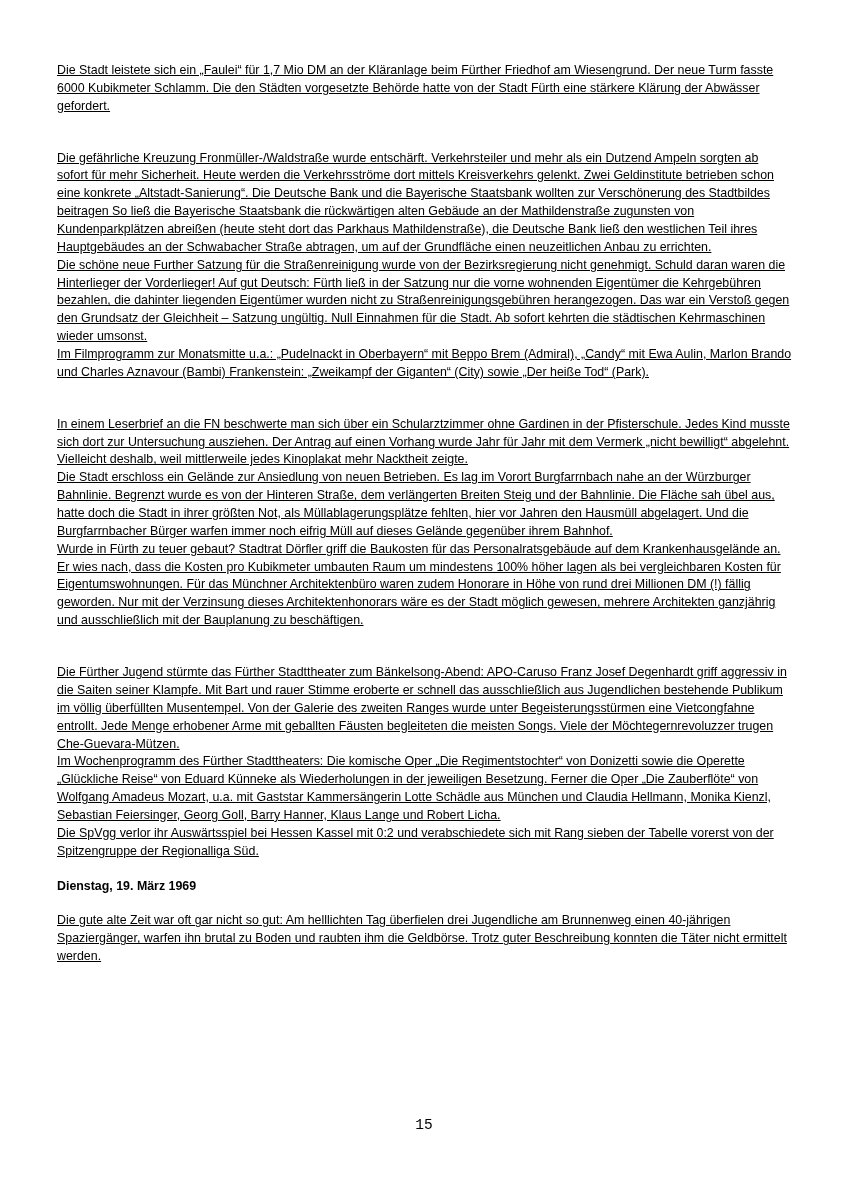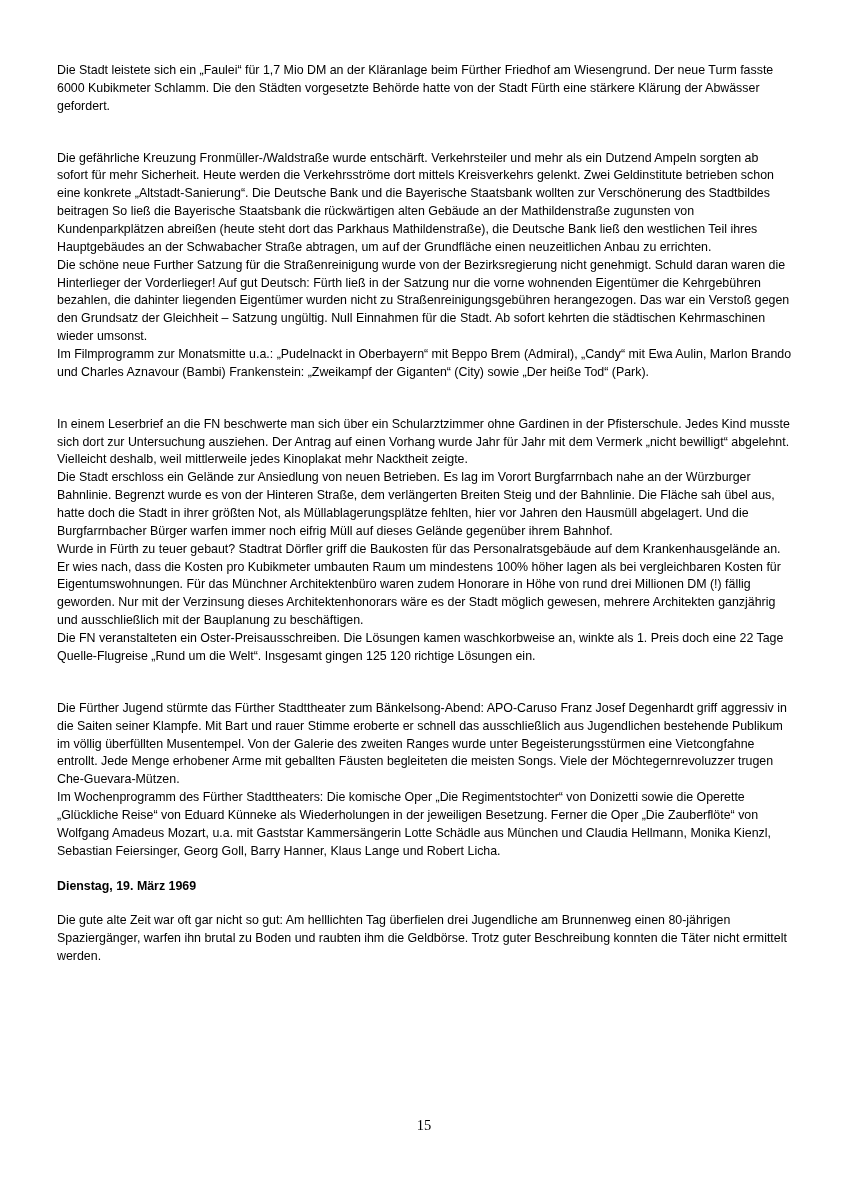--- a/index.html
+++ b/index.html
@@ -21,38 +21,39 @@
     padding: 62px 56px 0 57px;
   }
   .doc-body {
     font-size: 12.4px;
     line-height: 1.44;
     text-align: left;
   }
   p.para {
     margin: 0;
     padding: 0;
+    text-decoration: underline;
   }
   .spacer-md {
     height: 17px;
   }
   h2.date-heading {
     margin: 0;
     padding: 0;
     font-size: 12.4px;
     font-weight: bold;
     line-height: 1.44;
   }
   .page-number {
     position: absolute;
     left: 0;
     right: 0;
     top: 1117px;
     text-align: center;
-    font-family: Liberation Serif, serif;
+    font-family: Liberation Mono, monospace;
     font-size: 14.5px;
     color: #000;
   }
 </style>
 </head>
 <body>
 
 <div class="page">
   <div class="doc-body">
 
@@ -64,29 +65,29 @@
     <p class="para">Die gefährliche Kreuzung Fronmüller-/Waldstraße wurde entschärft. Verkehrsteiler und mehr als ein Dutzend Ampeln sorgten ab sofort für mehr Sicherheit. Heute werden die Verkehrsströme dort mittels Kreisverkehrs gelenkt. Zwei Geldinstitute betrieben schon eine konkrete „Altstadt-Sanierung“. Die Deutsche Bank und die Bayerische Staatsbank wollten zur Verschönerung des Stadtbildes beitragen So ließ die Bayerische Staatsbank die rückwärtigen alten Gebäude an der Mathildenstraße zugunsten von Kundenparkplätzen abreißen (heute steht dort das Parkhaus Mathildenstraße), die Deutsche Bank ließ den westlichen Teil ihres Hauptgebäudes an der Schwabacher Straße abtragen, um auf der Grundfläche einen neuzeitlichen Anbau zu errichten.</p>
     <p class="para">Die schöne neue Further Satzung für die Straßenreinigung wurde von der Bezirksregierung nicht genehmigt. Schuld daran waren die Hinterlieger der Vorderlieger! Auf gut Deutsch: Fürth ließ in der Satzung nur die vorne wohnenden Eigentümer die Kehrgebühren bezahlen, die dahinter liegenden Eigentümer wurden nicht zu Straßenreinigungsgebühren herangezogen. Das war ein Verstoß gegen den Grundsatz der Gleichheit – Satzung ungültig. Null Einnahmen für die Stadt. Ab sofort kehrten die städtischen Kehrmaschinen wieder umsonst.</p>
     <p class="para">Im Filmprogramm zur Monatsmitte u.a.: „Pudelnackt in Oberbayern“ mit Beppo Brem (Admiral), „Candy“ mit Ewa Aulin, Marlon Brando und Charles Aznavour (Bambi) Frankenstein: „Zweikampf der Giganten“ (City) sowie „Der heiße Tod“ (Park).</p>
 
     <div class="spacer-md"></div>
     <div class="spacer-md"></div>
 
     <p class="para">In einem Leserbrief an die FN beschwerte man sich über ein Schularztzimmer ohne Gardinen in der Pfisterschule. Jedes Kind musste sich dort zur Untersuchung ausziehen. Der Antrag auf einen Vorhang wurde Jahr für Jahr mit dem Vermerk „nicht bewilligt“ abgelehnt. Vielleicht deshalb, weil mittlerweile jedes Kinoplakat mehr Nacktheit zeigte.</p>
     <p class="para">Die Stadt erschloss ein Gelände zur Ansiedlung von neuen Betrieben. Es lag im Vorort Burgfarrnbach nahe an der Würzburger Bahnlinie. Begrenzt wurde es von der Hinteren Straße, dem verlängerten Breiten Steig und der Bahnlinie. Die Fläche sah übel aus, hatte doch die Stadt in ihrer größten Not, als Müllablagerungsplätze fehlten, hier vor Jahren den Hausmüll abgelagert. Und die Burgfarrnbacher Bürger warfen immer noch eifrig Müll auf dieses Gelände gegenüber ihrem Bahnhof.</p>
     <p class="para">Wurde in Fürth zu teuer gebaut? Stadtrat Dörfler griff die Baukosten für das Personalratsgebäude auf dem Krankenhausgelände an. Er wies nach, dass die Kosten pro Kubikmeter umbauten Raum um mindestens 100% höher lagen als bei vergleichbaren Kosten für Eigentumswohnungen. Für das Münchner Architektenbüro waren zudem Honorare in Höhe von rund drei Millionen DM (!) fällig geworden. Nur mit der Verzinsung dieses Architektenhonorars wäre es der Stadt möglich gewesen, mehrere Architekten ganzjährig und ausschließlich mit der Bauplanung zu beschäftigen.</p>
-    <p class="para">Die FN veranstalteten ein Oster-Preisausschreiben. Die Lösungen kamen waschkorbweise an, winkte als 1. Preis doch eine 22 Tage Quelle-Flugreise „Rund um die Welt“. Insgesamt gingen 125 120 richtige Lösungen ein.</p>
 
     <div class="spacer-md"></div>
     <div class="spacer-md"></div>
 
     <p class="para">Die Fürther Jugend stürmte das Fürther Stadttheater zum Bänkelsong-Abend: APO-Caruso Franz Josef Degenhardt griff aggressiv in die Saiten seiner Klampfe. Mit Bart und rauer Stimme eroberte er schnell das ausschließlich aus Jugendlichen bestehende Publikum im völlig überfüllten Musentempel. Von der Galerie des zweiten Ranges wurde unter Begeisterungsstürmen eine Vietcongfahne entrollt. Jede Menge erhobener Arme mit geballten Fäusten begleiteten die meisten Songs. Viele der Möchtegernrevoluzzer trugen Che-Guevara-Mützen.</p>
     <p class="para">Im Wochenprogramm des Fürther Stadttheaters: Die komische Oper „Die Regimentstochter“ von Donizetti sowie die Operette „Glückliche Reise“ von Eduard Künneke als Wiederholungen in der jeweiligen Besetzung. Ferner die Oper „Die Zauberflöte“ von Wolfgang Amadeus Mozart, u.a. mit Gaststar Kammersängerin Lotte Schädle aus München und Claudia Hellmann, Monika Kienzl, Sebastian Feiersinger, Georg Goll, Barry Hanner, Klaus Lange und Robert Licha.</p>
+    <p class="para">Die SpVgg verlor ihr Auswärtsspiel bei Hessen Kassel mit 0:2 und verabschiedete sich mit Rang sieben der Tabelle vorerst von der Spitzengruppe der Regionalliga Süd.</p>
 
     <div class="spacer-md"></div>
     <h2 class="date-heading">Dienstag, 19. März 1969</h2>
     <div class="spacer-md"></div>
 
-    <p class="para">Die gute alte Zeit war oft gar nicht so gut: Am helllichten Tag überfielen drei Jugendliche am Brunnenweg einen 80-jährigen Spaziergänger, warfen ihn brutal zu Boden und raubten ihm die Geldbörse. Trotz guter Beschreibung konnten die Täter nicht ermittelt werden.</p>
+    <p class="para">Die gute alte Zeit war oft gar nicht so gut: Am helllichten Tag überfielen drei Jugendliche am Brunnenweg einen 40-jährigen Spaziergänger, warfen ihn brutal zu Boden und raubten ihm die Geldbörse. Trotz guter Beschreibung konnten die Täter nicht ermittelt werden.</p>
   </div>
 
   <div class="page-number">15</div>
 </div>
 
 </body></html>

